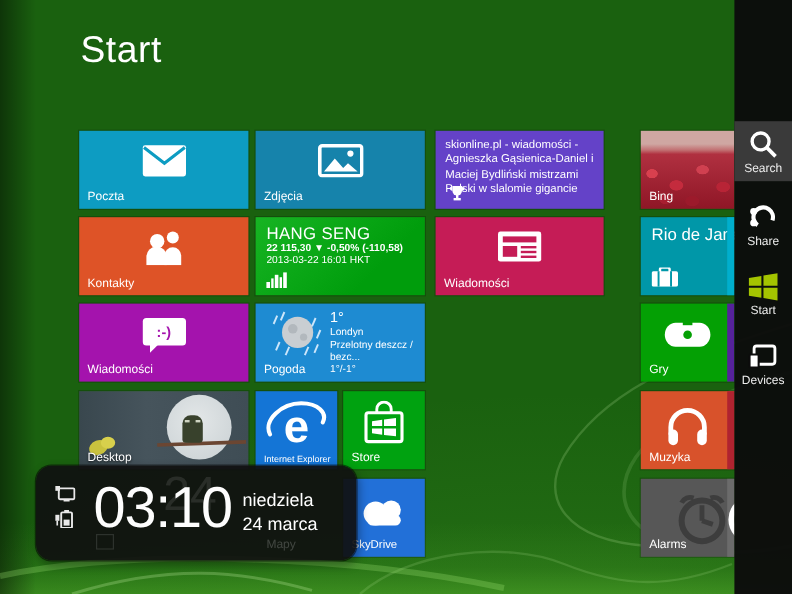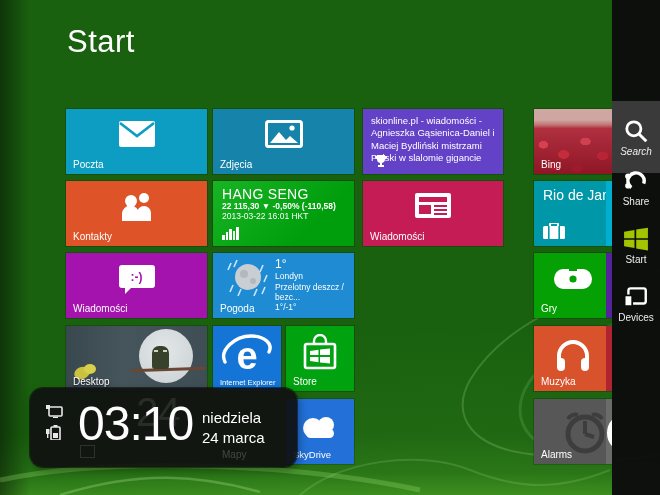--- a/index.html
+++ b/index.html
@@ -95,21 +95,21 @@
   .clk-time{position:absolute;left:48px;top:8px;font-size:48px;font-weight:300;letter-spacing:-1px;color:#fdfdfd;}
   .clk-right{position:absolute;left:172px;top:20px;font-size:15px;font-weight:300;line-height:1.35;color:#fff;}
   .clk-icons{position:absolute;left:16px;top:17px;display:flex;flex-direction:column;gap:7px;}
   .ghost-24{position:absolute;left:106px;top:2px;font-size:40px;font-weight:300;color:rgba(255,255,255,.10);}
   .ghost-mapy{position:absolute;left:192px;bottom:7px;font-size:10px;color:rgba(255,255,255,.20);margin-top:23px;}
   .ghost-sq{position:absolute;left:50px;bottom:9px;width:13px;height:11px;border:1px solid rgba(255,255,255,.12);}
   
   #charms{position:absolute;right:0;top:0;width:48px;height:495px;background:rgba(12,12,12,.97);}
   .charm{position:absolute;left:0;width:48px;display:flex;flex-direction:column;align-items:center;}
   .charm-label{font-size:10px;color:#ededed;margin-top:2px;}
-  .charm-search{top:101px;height:72px;background:#3a3a3a;justify-content:center;font-style:italic;}
+  .charm-search{top:101px;height:50px;background:#3a3a3a;justify-content:center;}
 </style>
 </head>
 <body>
 
 <div id="screen">
   <div id="bg-shade"></div>
 
   <svg id="swirls" width="660" height="495" viewBox="0 0 660 495">
     <path d="M660,270 C560,300 500,330 470,380 C450,415 470,450 540,455" fill="none" stroke="rgba(200,240,170,.20)" stroke-width="2"></path>
     <path d="M660,310 C580,330 520,370 520,410 C520,450 580,470 660,455" fill="none" stroke="rgba(200,240,170,.14)" stroke-width="3"></path>

